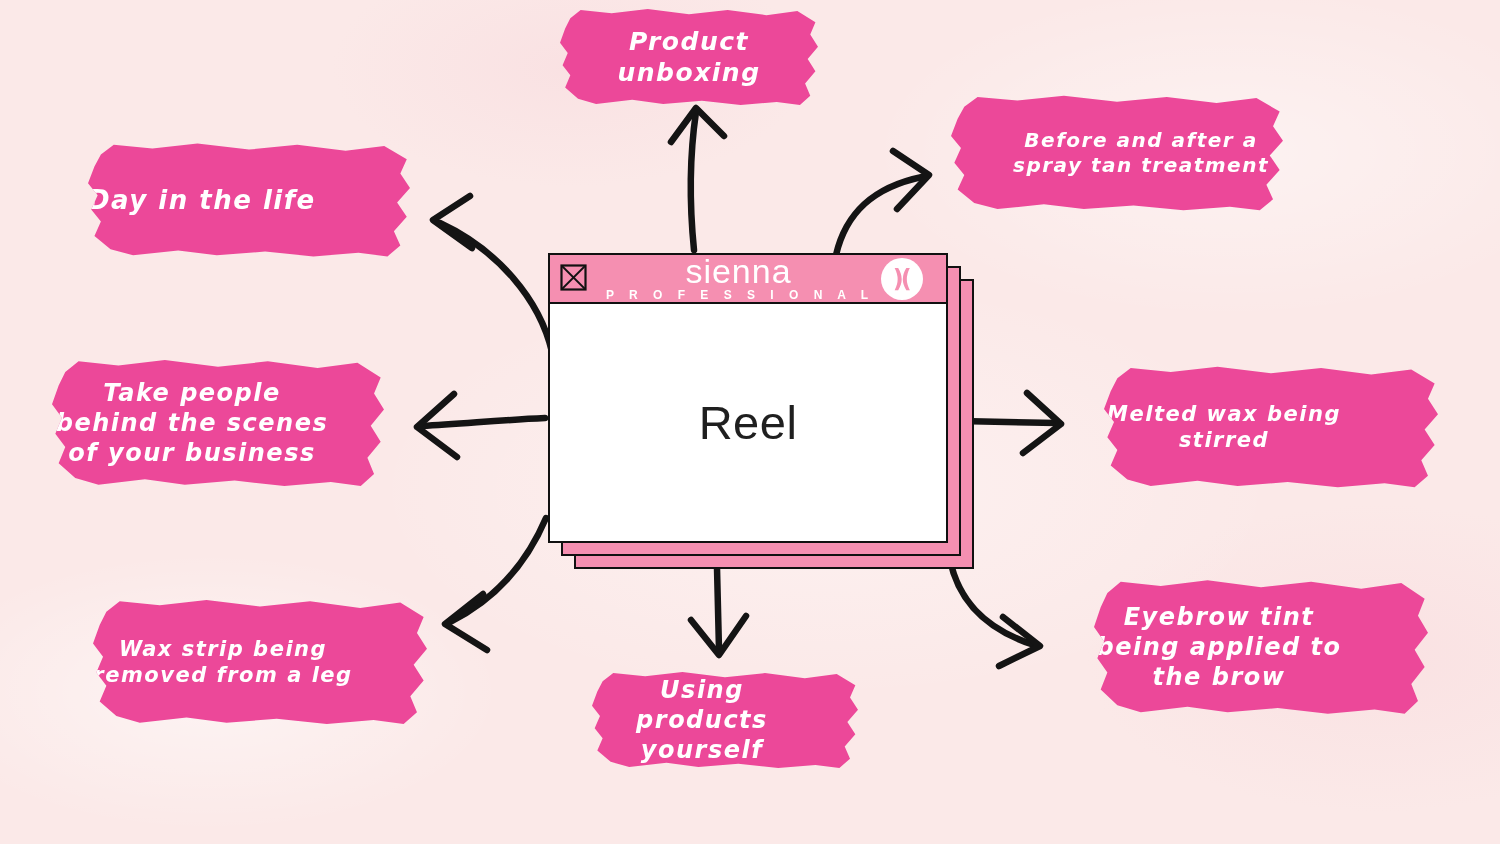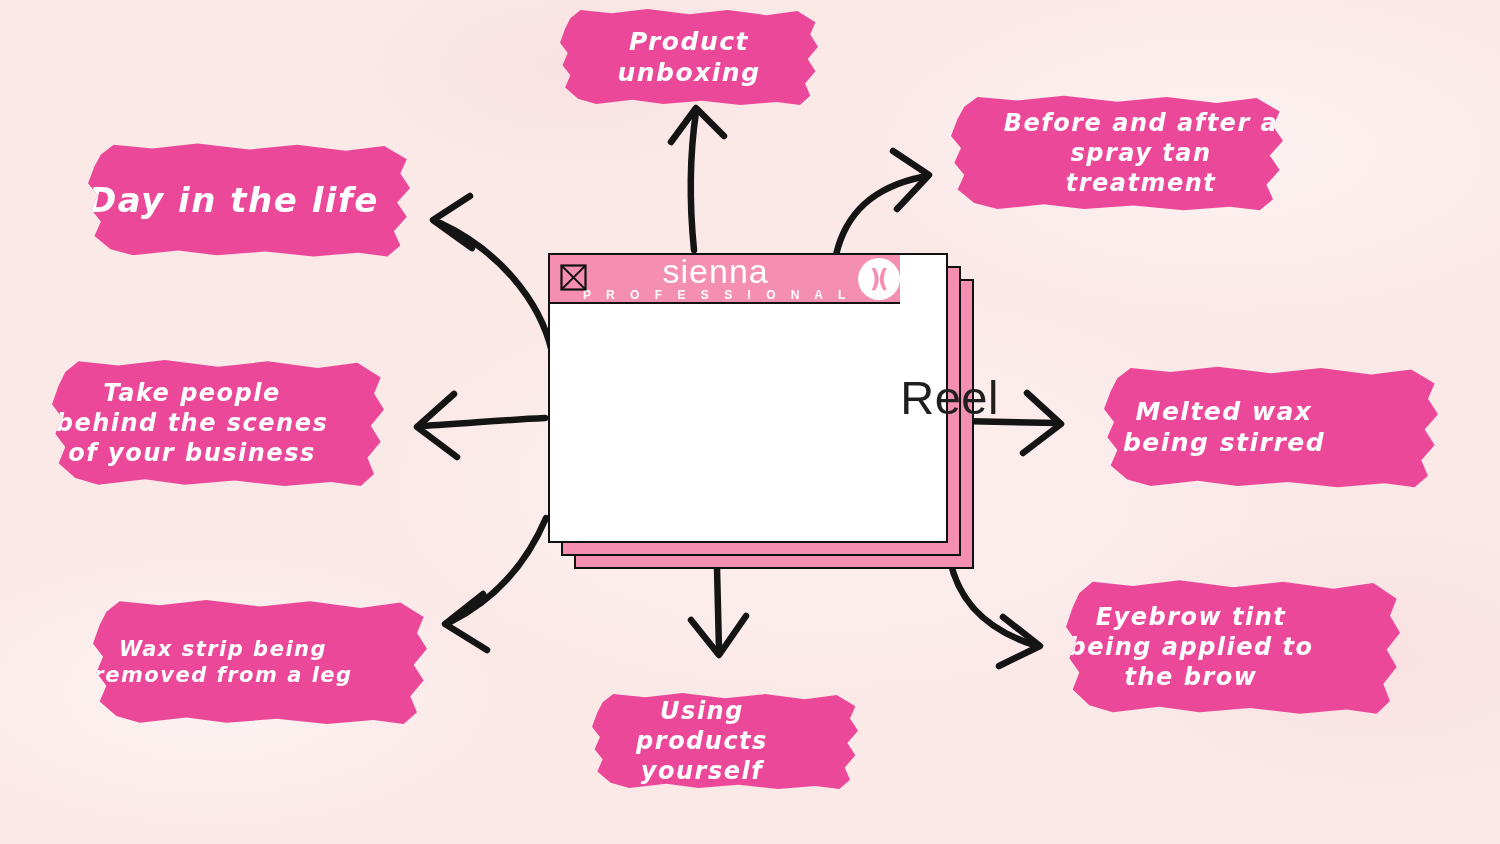--- a/index.html
+++ b/index.html
@@ -14,51 +14,51 @@
       radial-gradient(ellipse 340px 170px at 38% 8%,  rgba(247,213,218,.38), transparent 70%),
       radial-gradient(ellipse 420px 220px at 92% 78%, rgba(247,208,214,.30), transparent 70%);
   }
   
   .arrows{position:absolute;inset:0;z-index:1;}
   .arrows path{fill:none;stroke:#141414;stroke-width:6.5;stroke-linecap:round;stroke-linejoin:round;}
   
   .layer{position:absolute;width:400px;height:290px;background:#f58fb1;border:2px solid #111;box-sizing:border-box;z-index:2;}
   .layer.l1{left:561px;top:266px;}
   .layer.l2{left:574px;top:279px;}
-  .card{position:absolute;left:548px;top:253px;width:400px;height:290px;background:#fff;border:2px solid #111;box-sizing:border-box;z-index:3;display:flex;}
+  .card{position:absolute;left:548px;top:253px;width:400px;height:290px;background:#fff;border:2px solid #111;box-sizing:border-box;z-index:3;display:flex;flex-direction:column;}
   .card-header{position:relative;height:47px;background:#f58fb1;border-bottom:2px solid #111;display:flex;align-items:center;justify-content:center;flex:0 0 auto;}
   .close-box{position:absolute;left:10px;top:9px;width:27px;height:27px;}
   .brand{display:flex;align-items:center;gap:7px;margin-left:30px;}
   .brand-text{display:flex;flex-direction:column;align-items:center;line-height:1;}
   .wordmark{font-family:"Liberation Sans", sans-serif;color:#fff;font-size:34px;font-weight:500;letter-spacing:1px;margin-top:-3px;}
   .subtitle{font-family:"Liberation Sans", sans-serif;color:#fff;font-size:12px;font-weight:700;letter-spacing:6px;margin-top:1px;text-indent:3px;}
   .logo-circle{width:42px;height:42px;border-radius:50%;background:#fff;display:flex;align-items:center;justify-content:center;
     color:#f58fb1;font-size:24px;font-weight:700;letter-spacing:-3px;text-indent:-3px;font-family:"DejaVu Sans", sans-serif;}
   .card-body{flex:1;display:flex;align-items:center;justify-content:center;}
   .card-title{font-family:"Liberation Sans", sans-serif;color:#1f1f1f;font-size:47px;font-weight:500;letter-spacing:.5px;line-height:1.18;text-align:center;}
   .card-title span{display:block;}
   
   .blob{position:absolute;background:#ec4899;display:flex;align-items:center;justify-content:flex-start;z-index:2;
     clip-path:polygon(2% 22%,0% 36%,3% 46%,1% 58%,4% 68%,2% 80%,7% 91%,14% 96%,28% 92%,40% 96%,55% 93%,70% 97%,84% 94%,93% 97%,97% 88%,95% 76%,99% 64%,96% 52%,100% 40%,97% 28%,99% 16%,92% 5%,80% 9%,65% 4%,50% 8%,34% 3%,20% 7%,8% 4%,4% 12%);font-style:italic;}
   .blob .lbl{color:#fff;font-weight:700;text-align:center;letter-spacing:1.5px;line-height:1.25;}
   .b-product      {left:560px; top:6px;   width:258px;height:102px;}
   .b-product .lbl {font-size:25px;}
   .b-spraytan     {left:951px; top:92px;  width:332px;height:122px;}
-  .b-spraytan .lbl{font-size:24px;max-width:290px;margin-left:48px;}
+  .b-spraytan .lbl{font-size:20px;max-width:290px;margin-left:48px;}
   .b-dayinlife    {left:88px;  top:140px; width:322px;height:120px;}
-  .b-dayinlife .lbl{font-size:34px;}
+  .b-dayinlife .lbl{font-size:26px;}
   .b-behind       {left:52px;  top:356px; width:332px;height:134px;}
   .b-behind .lbl  {font-size:24px;max-width:280px;}
   .b-waxstrip     {left:93px;  top:596px; width:334px;height:132px;}
   .b-waxstrip .lbl{font-size:21px;max-width:260px;}
   .b-meltedwax    {left:1104px;top:363px; width:334px;height:128px;}
-  .b-meltedwax .lbl{font-size:25px;max-width:240px;}
-  .b-eyebrow      {left:1066px;top:576px; width:334px;height:142px;}
+  .b-meltedwax .lbl{font-size:21px;max-width:240px;}
+  .b-eyebrow      {left:1094px;top:576px; width:334px;height:142px;}
   .b-eyebrow .lbl {font-size:24px;max-width:250px;}
-  .b-usingproducts{left:592px; top:690px; width:266px;height:102px;}
+  .b-usingproducts{left:592px; top:669px; width:266px;height:102px;}
   .b-usingproducts .lbl{font-size:24px;max-width:220px;}
 </style>
 </head>
 <body>
 
 <svg class="arrows" viewBox="0 0 1500 844" width="1500" height="844">
   <g>
     <path d="M694 250 C690 210 689 160 696 112"></path>
     <path d="M671 142 L696 108 L724 136"></path>
   </g>

